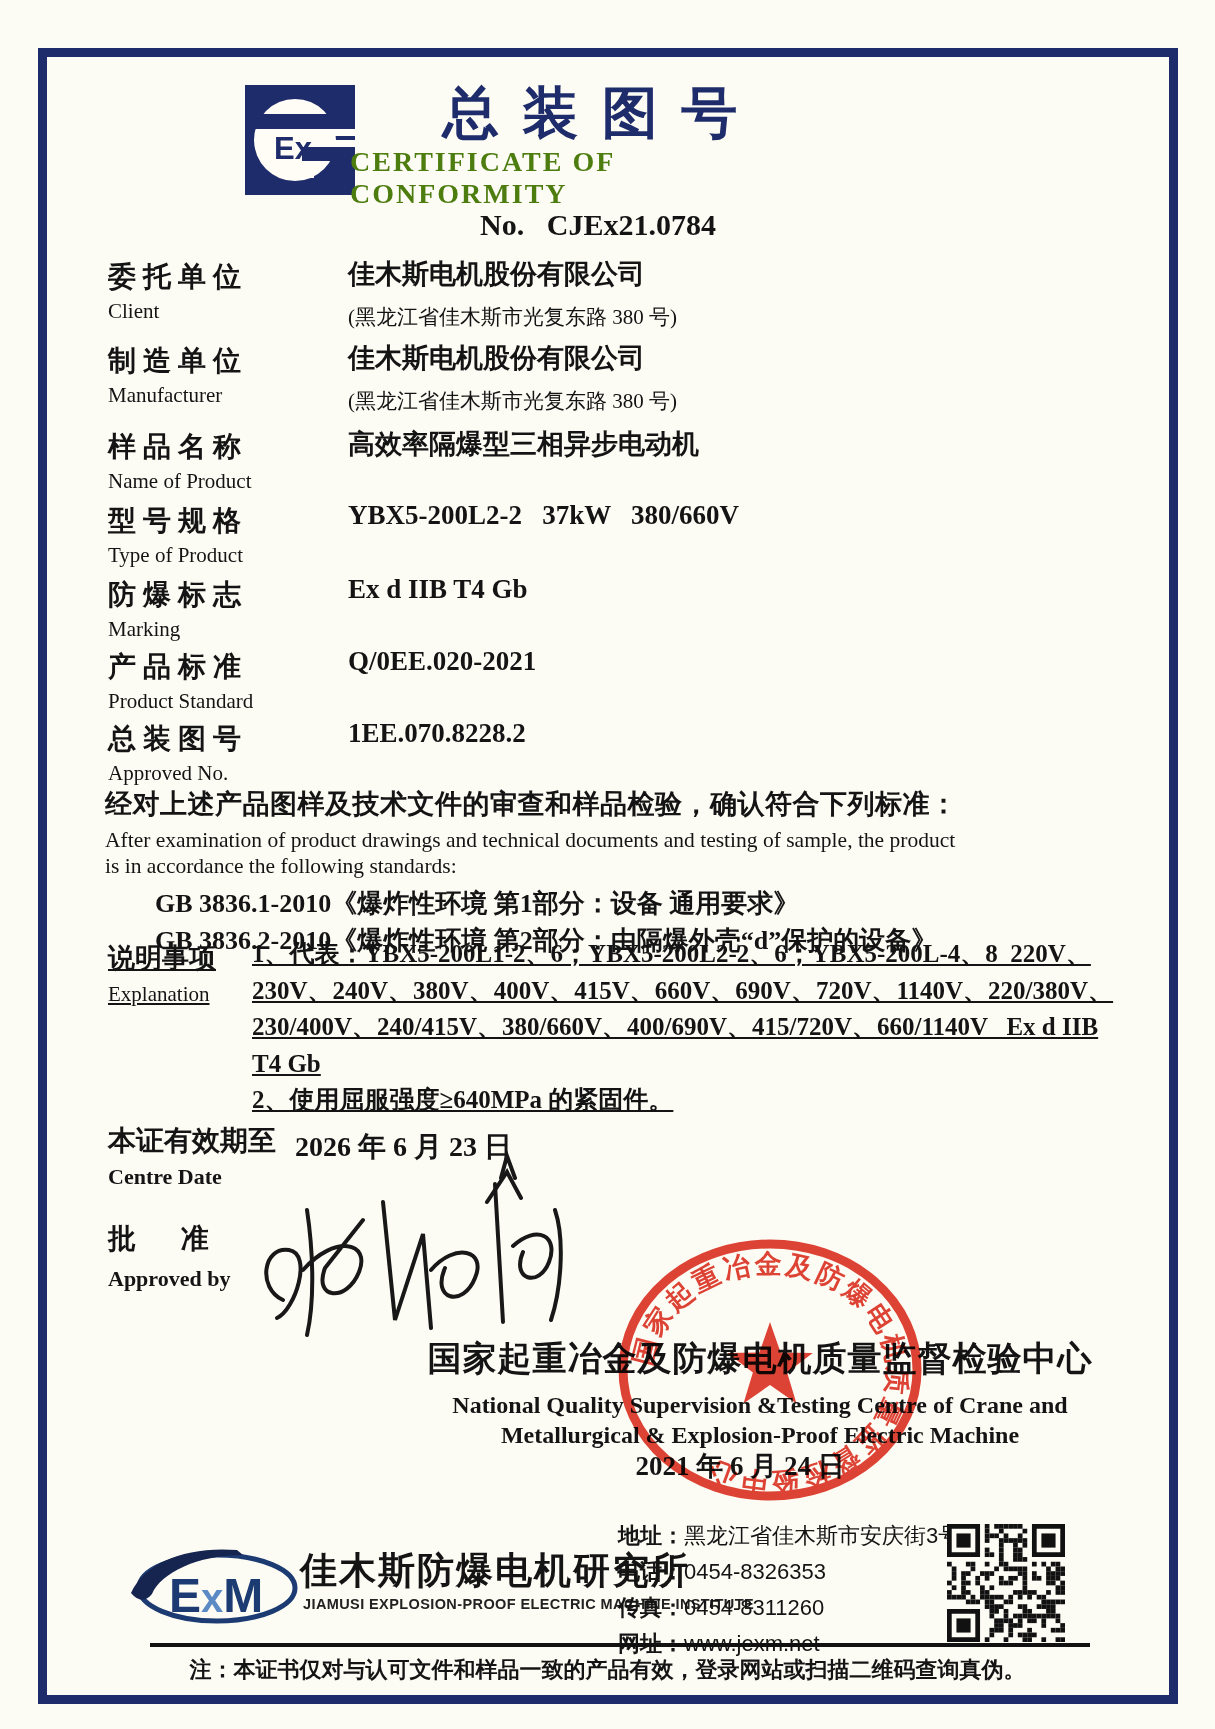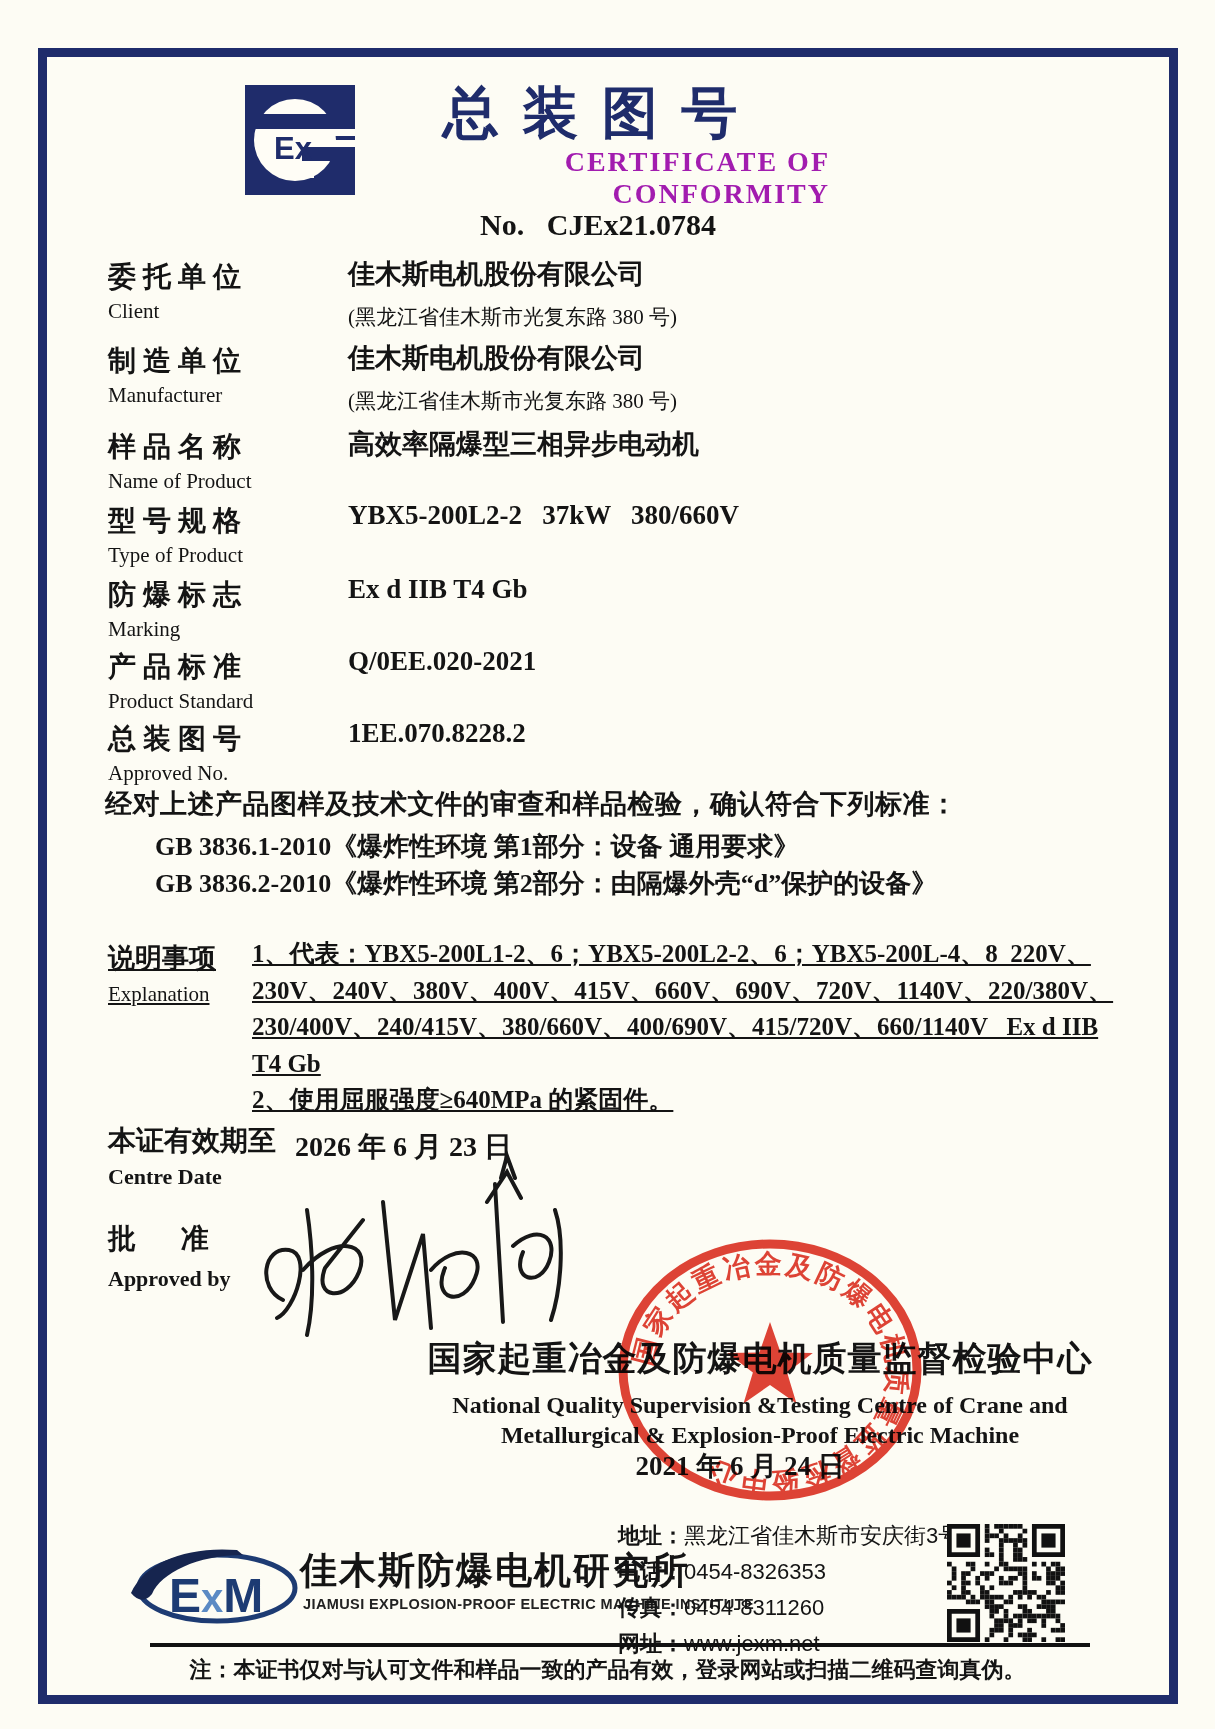--- a/index.html
+++ b/index.html
@@ -7,22 +7,22 @@
   body { position:relative; background:#fdfcf4; color:#141414; overflow:hidden;
          font-family:"Liberation Serif", serif; }
   .abs { position:absolute; }
   #frame { left:38px; top:48px; width:1140px; height:1656px;
            border:9px solid #1f2c6b; }
   
   #ex-logo { left:245px; top:85px; }
   #title-cn { left:350px; top:76px; width:480px; text-align:center;
               font:bold 56px "Liberation Serif", serif; color:#1f2c6b;
               letter-spacing:0.42em; padding-left:0.42em; }
-  #title-en { left:350px; top:146px; width:480px; text-align:right;
-              font:bold 28px "Liberation Serif", serif; color:#a21caf; letter-spacing:2px; }
+  #title-en { left:350px; top:146px; width:480px; text-align:left;
+              font:bold 28px "Liberation Serif", serif; color:#4d7c0f; letter-spacing:2px; }
   #cert-no { left:358px; top:208px; width:480px; text-align:center;
              font:600 30px "Liberation Serif", serif; }
   
   .flabel { left:108px; width:240px; }
   .flabel .cn { font:bold 28px "Liberation Sans", sans-serif; letter-spacing:7px; }
   .flabel .en { font:21px "Liberation Serif", serif; margin-top:3px; }
   .fval { left:348px; width:780px; }
   .fval .v  { font:600 27px "Liberation Serif", serif; white-space:pre-wrap; }
   .fval .v2 { font:400 21px "Liberation Serif", serif; margin-top:11px; white-space:pre-wrap; }
   .fval .v2:empty { display:none; }
@@ -146,20 +146,24 @@
   <div class="cn">总装图号</div>
   <div class="en">Approved No.</div>
 </div>
 <div class="abs fval" style="top:718px">
   <div class="v">1EE.070.8228.2</div>
 
 </div>
 
 <div class="abs" id="stmt">
   <div class="cn">经对上述产品图样及技术文件的审查和样品检验，确认符合下列标准：</div>
+  <div class="en">
+    <div>After examination of product drawings and technical documents and testing of sample, the product</div>
+    <div>is in accordance the following standards:</div>
+  </div>
   <div class="stds">
     <div class="std">GB 3836.1-2010《爆炸性环境 第1部分：设备 通用要求》</div>
     <div class="std">GB 3836.2-2010《爆炸性环境 第2部分：由隔爆外壳“d”保护的设备》</div>
   </div>
 </div>
 
 <div class="abs" id="expl-label">
   <div class="cn">说明事项</div>
   <div class="en">Explanation</div>
 </div>

